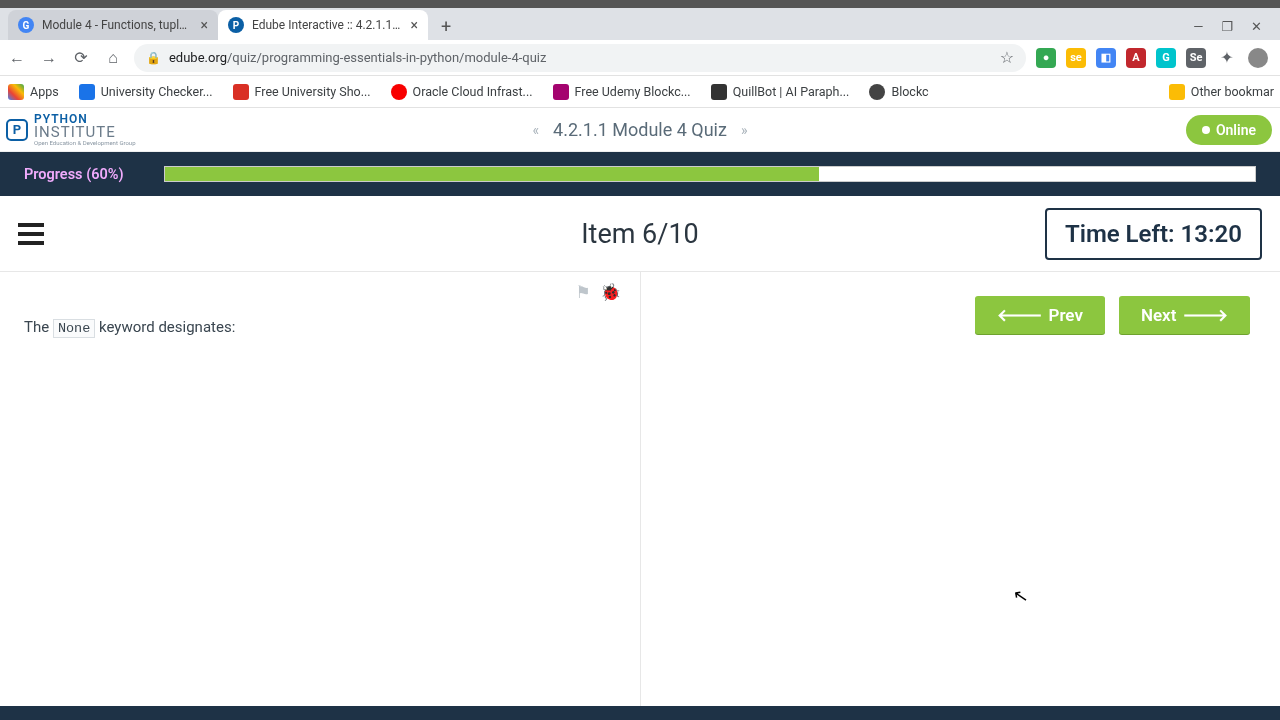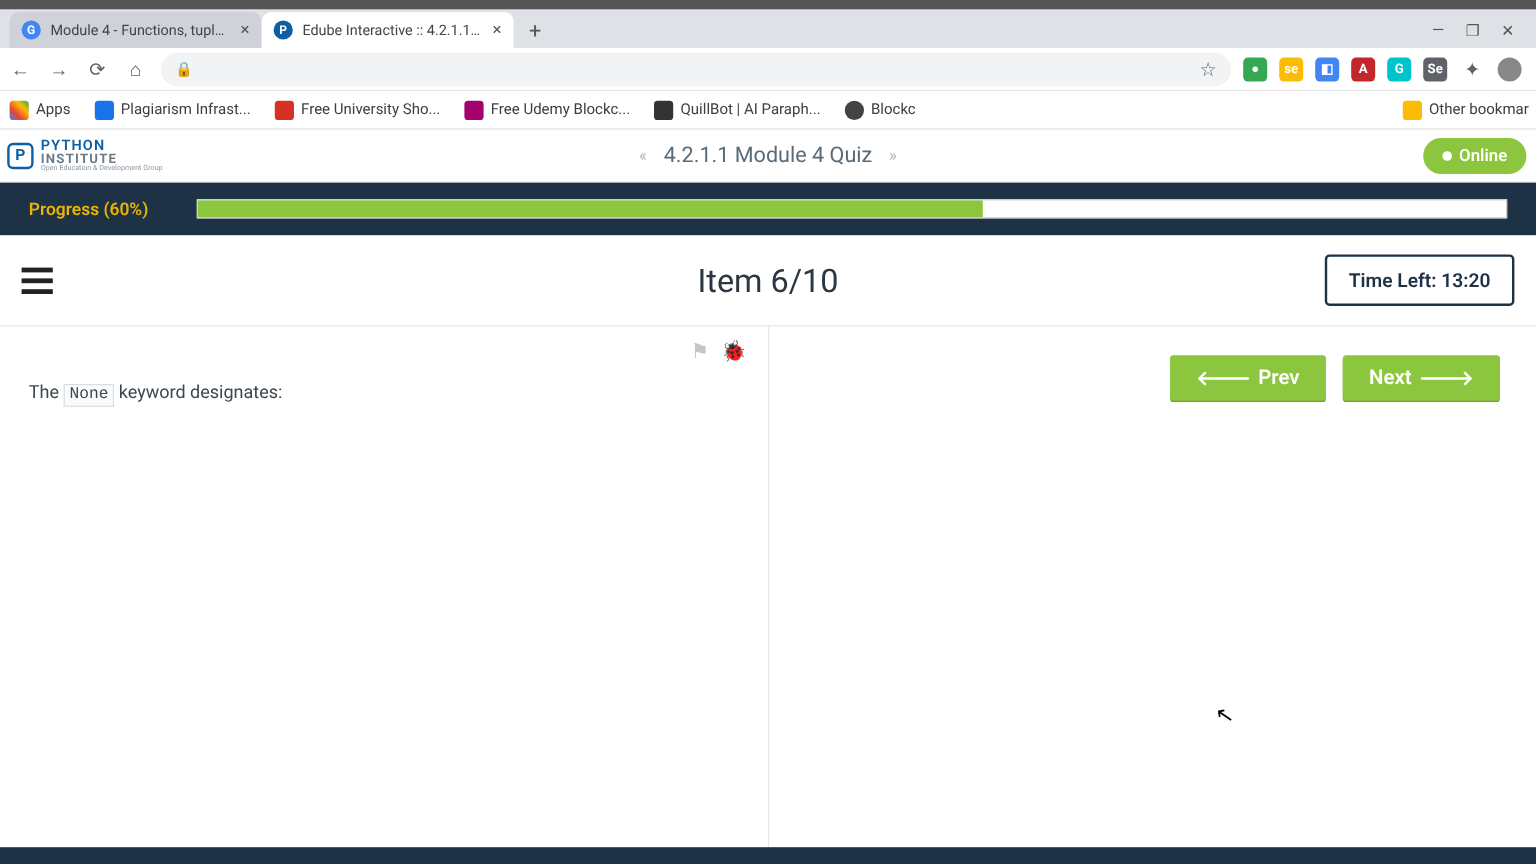--- a/index.html
+++ b/index.html
@@ -35,38 +35,38 @@
 .bm { display:flex; align-items:center; gap:6px; padding:4px 8px; border-radius:4px;}
 .bm-icn { width:16px; height:16px; border-radius:3px; display:inline-block; }
 .bm-right { margin-left:auto; display:flex; align-items:center; gap:6px; padding-right:6px;}
 
 
 .app-hdr { height:44px; display:flex; align-items:center; position:relative; border-bottom:1px solid #eee;}
 .logo { display:flex; align-items:center; gap:6px; padding-left:6px;}
 .logo-mark { width:22px; height:22px; border:2px solid #0b5fa5; border-radius:5px; display:flex; align-items:center; justify-content:center; color:#0b5fa5; font-weight:bold; font-size:13px;}
 .logo-txt { line-height:1; }
 .logo-txt .l1 { font-size:12px; letter-spacing:1px; color:#0b5fa5; font-weight:600;}
-.logo-txt .l2 { font-size:11px; letter-spacing:1px; color:#6b7b8a; font-weight:700;}
+.logo-txt .l2 { font-size:15px; letter-spacing:1px; color:#6b7b8a; font-weight:400;}
 .logo-txt .l3 { font-size:6px; color:#8a97a3; }
 .hdr-title { position:absolute; left:50%; transform:translateX(-50%); display:flex; align-items:center; gap:14px; color:#5a6b78; font-size:18px;}
 .hdr-title .chev { color:#a8b2ba; font-size:14px; }
 .online-pill { margin-left:auto; margin-right:8px; background:#8cc63f; color:#fff; border-radius:18px; height:30px; padding:0 16px; display:flex; align-items:center; gap:6px; font-size:14px; font-weight:600;}
 .online-pill .dot { width:8px; height:8px; background:#fff; border-radius:50%;}
 
 .progress-row { height:44px; background:#1e3246; display:flex; align-items:center; padding:0 24px; gap:40px;}
-.progress-label { color:#eab308; font-weight:600; font-size:14.5px;}
+.progress-label { color:#f0abfc; font-weight:600; font-size:14.5px;}
 .progress-track { flex:1; height:16px; background:#fff; border:1px solid #ccc; }
 .progress-fill { height:100%; background:#8cc63f; }
 
 
 .quiz-hdr { height:76px; display:flex; align-items:center; padding:0 18px; border-bottom:1px solid #e7e7e7;}
 .hamburger { width:26px; display:flex; flex-direction:column; gap:5px;}
 .hamburger span { height:4px; background:#222; }
 .item-title { position:absolute; left:50%; transform:translateX(-50%); font-size:27px; color:#2b3640;}
-.timer-box { margin-left:auto; border:2px solid #1e3246; padding:10px 18px; font-size:16px; font-weight:600; color:#1e3246; border-radius:4px;}
+.timer-box { margin-left:auto; border:2px solid #1e3246; padding:10px 18px; font-size:24px; font-weight:600; color:#1e3246; border-radius:4px;}
 
 
 .content { display:flex; height:calc(720px - 8px - 32px - 36px - 32px - 44px - 44px - 76px - 14px); }
 .q-pane { width:50%; position:relative; padding:46px 20px 0 24px; color:#3a4650; font-size:15px;}
 .q-icons { position:absolute; top:10px; right:18px; display:flex; gap:10px; color:#bfc6cc; font-size:17px;}
 code.kw { font-family: "Courier New", monospace; border:1px solid #d9dee2; background:#fafbfc; padding:1px 4px; font-size:13.5px; color:#3a4650;}
 .a-pane { width:50%; border-left:1px solid #e7e7e7; }
 .option { display:flex; align-items:center; gap:18px; padding:26px 20px; border-bottom:1px solid #eee; font-size:15px; color:#4a545e;}
 .radio { width:22px; height:22px; border-radius:50%; background:#e2e5e8; flex-shrink:0;}
 .radio.selected { background:#fff; border:6px solid #1e3246;}
@@ -99,20 +99,23 @@
   </div>
 </div>
 
 <div class="addr-row">
   <span class="nav-icn">←</span>
   <span class="nav-icn">→</span>
   <span class="nav-icn">⟳</span>
   <span class="nav-icn">⌂</span>
   <div class="addr-bar">
     <span class="lock">🔒</span>
+    <span class="url">
+      <span class="domain">edube.org</span><span class="path">/quiz/programming-essentials-in-python/module-4-quiz</span>
+    </span>
     <span class="star" style="margin-left:auto">☆</span>
   </div>
   <div class="ext-row">
     <span class="ext" style="background:#34a853">●</span>
     <span class="ext" style="background:#fbbc05">se</span>
     <span class="ext" style="background:#4285f4">◧</span>
     <span class="ext" style="background:#c1272d">A</span>
     <span class="ext" style="background:#00c4cc">G</span>
     <span class="ext" style="background:#5f6368">Se</span>
     <span class="nav-icn">✦</span>
@@ -120,25 +123,29 @@
   </div>
 </div>
 
 <div class="bm-bar">
   <div class="bm">
       <span class="bm-icn" style="background:linear-gradient(45deg,#4285f4,#ea4335,#fbbc05,#34a853)"></span>
       <span>Apps</span>
     </div>
   <div class="bm">
       <span class="bm-icn" style="background:#1a73e8"></span>
-      <span>Plagiarism Infrast...</span>
+      <span>University Checker...</span>
     </div>
   <div class="bm">
       <span class="bm-icn" style="background:#d93025"></span>
       <span>Free University Sho...</span>
+    </div>
+  <div class="bm">
+      <span class="bm-icn" style="background:#f80000;border-radius:8px"></span>
+      <span>Oracle Cloud Infrast...</span>
     </div>
   <div class="bm">
       <span class="bm-icn" style="background:#a4036f"></span>
       <span>Free Udemy Blockc...</span>
     </div>
   <div class="bm">
       <span class="bm-icn" style="background:#333"></span>
       <span>QuillBot | AI Paraph...</span>
     </div>
   <div class="bm">

